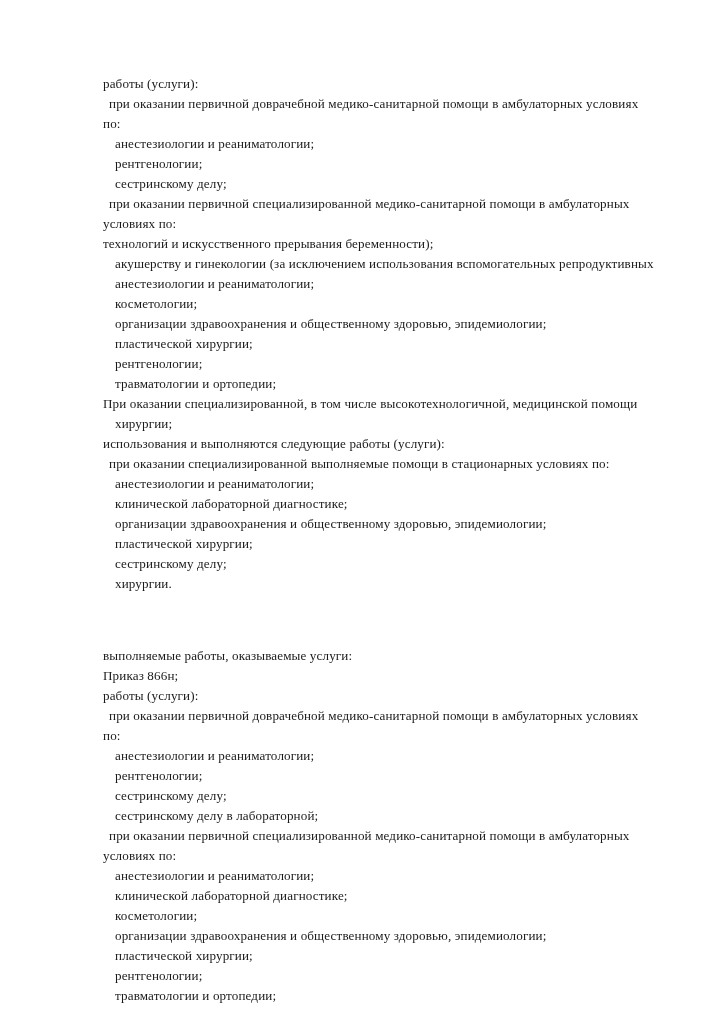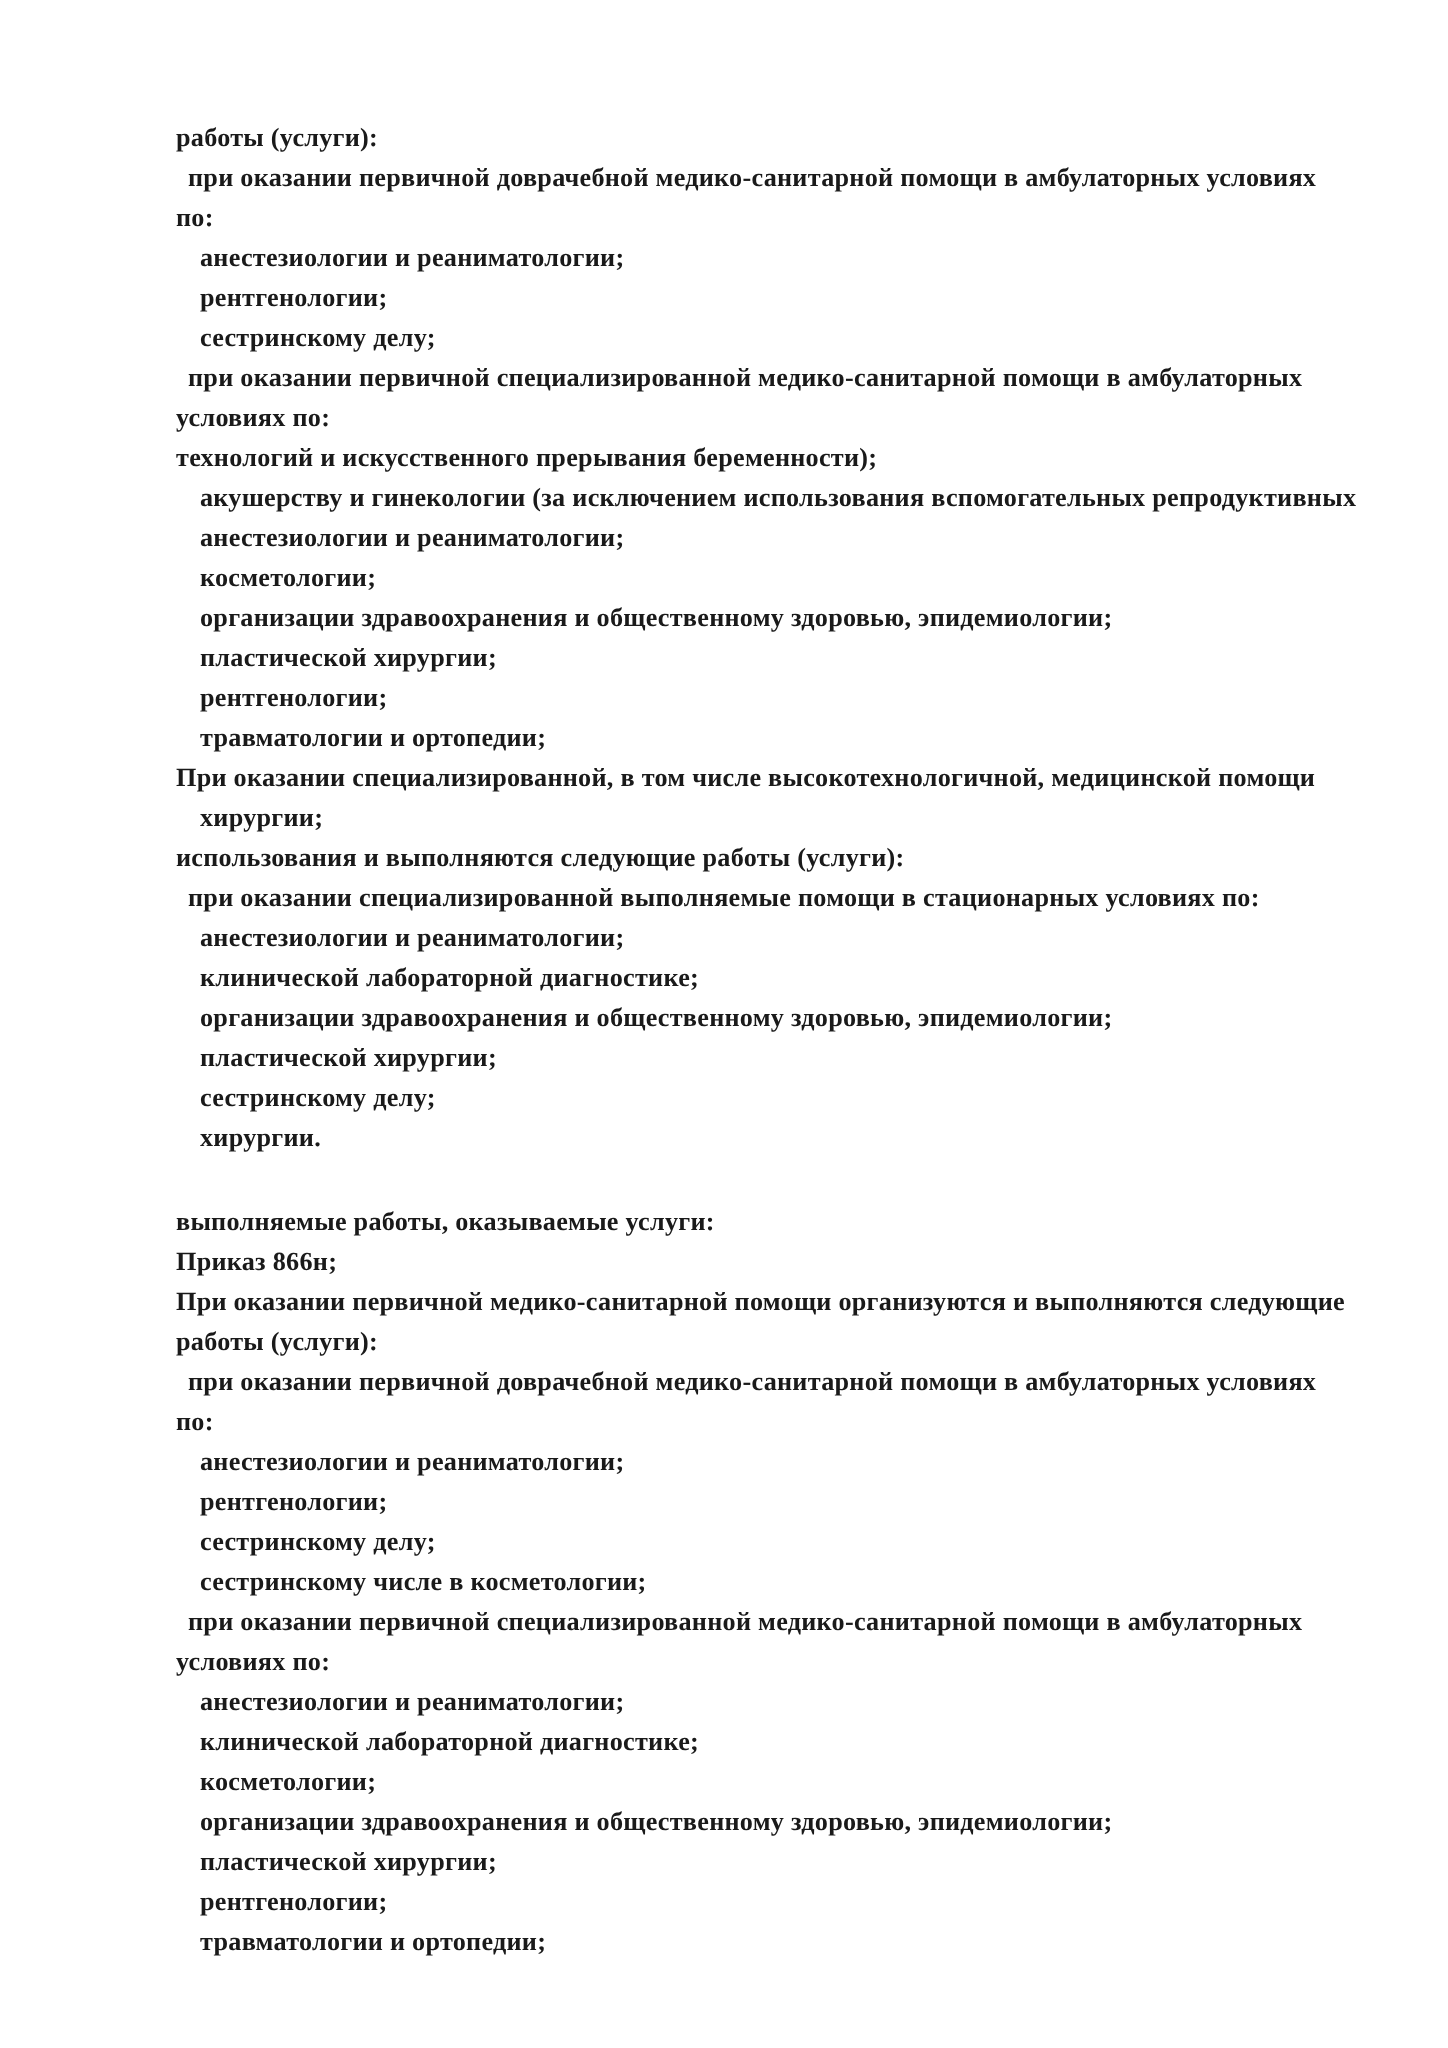--- a/index.html
+++ b/index.html
@@ -37,21 +37,21 @@
     white-space: nowrap;
     letter-spacing: 0.01em;
   }
   
   .lvl-0 { padding-left: 0px; }
   .lvl-1 { padding-left: 6px; }
   .lvl-2 { padding-left: 12px; }
   .spacer {
     height: 20px;
   }
-  .block { margin: 1px; padding: 0; font-weight: bold; }
+  .block { margin: 16px; padding: 0; }
 </style>
 </head>
 <body>
 
 <div class="page">
   <div class="content">
 
     <div class="block" id="section-one">
         <div class="line lvl-0">работы (услуги):</div>
         <div class="line lvl-1">при оказании первичной доврачебной медико-санитарной помощи в амбулаторных условиях</div>
@@ -79,28 +79,27 @@
         <div class="line lvl-2">пластической хирургии;</div>
         <div class="line lvl-2">сестринскому делу;</div>
         <div class="line lvl-2">хирургии.</div>
       </div>
 
     <div class="spacer"></div>
 
     <div class="block" id="section-two">
         <div class="line lvl-0">выполняемые работы, оказываемые услуги:</div>
         <div class="line lvl-0">Приказ 866н;</div>
-        <div class="line lvl-0">При оказании первичной медико-санитарной помощи организуются и выполняются следующие</div>
         <div class="line lvl-0">работы (услуги):</div>
         <div class="line lvl-1">при оказании первичной доврачебной медико-санитарной помощи в амбулаторных условиях</div>
         <div class="line lvl-0">по:</div>
         <div class="line lvl-2">анестезиологии и реаниматологии;</div>
         <div class="line lvl-2">рентгенологии;</div>
         <div class="line lvl-2">сестринскому делу;</div>
-        <div class="line lvl-2">сестринскому числе в косметологии;</div>
+        <div class="line lvl-2">сестринскому делу в лабораторной;</div>
         <div class="line lvl-1">при оказании первичной специализированной медико-санитарной помощи в амбулаторных</div>
         <div class="line lvl-0">условиях по:</div>
         <div class="line lvl-2">анестезиологии и реаниматологии;</div>
         <div class="line lvl-2">клинической лабораторной диагностике;</div>
         <div class="line lvl-2">косметологии;</div>
         <div class="line lvl-2">организации здравоохранения и общественному здоровью, эпидемиологии;</div>
         <div class="line lvl-2">пластической хирургии;</div>
         <div class="line lvl-2">рентгенологии;</div>
         <div class="line lvl-2">травматологии и ортопедии;</div>
       </div>

